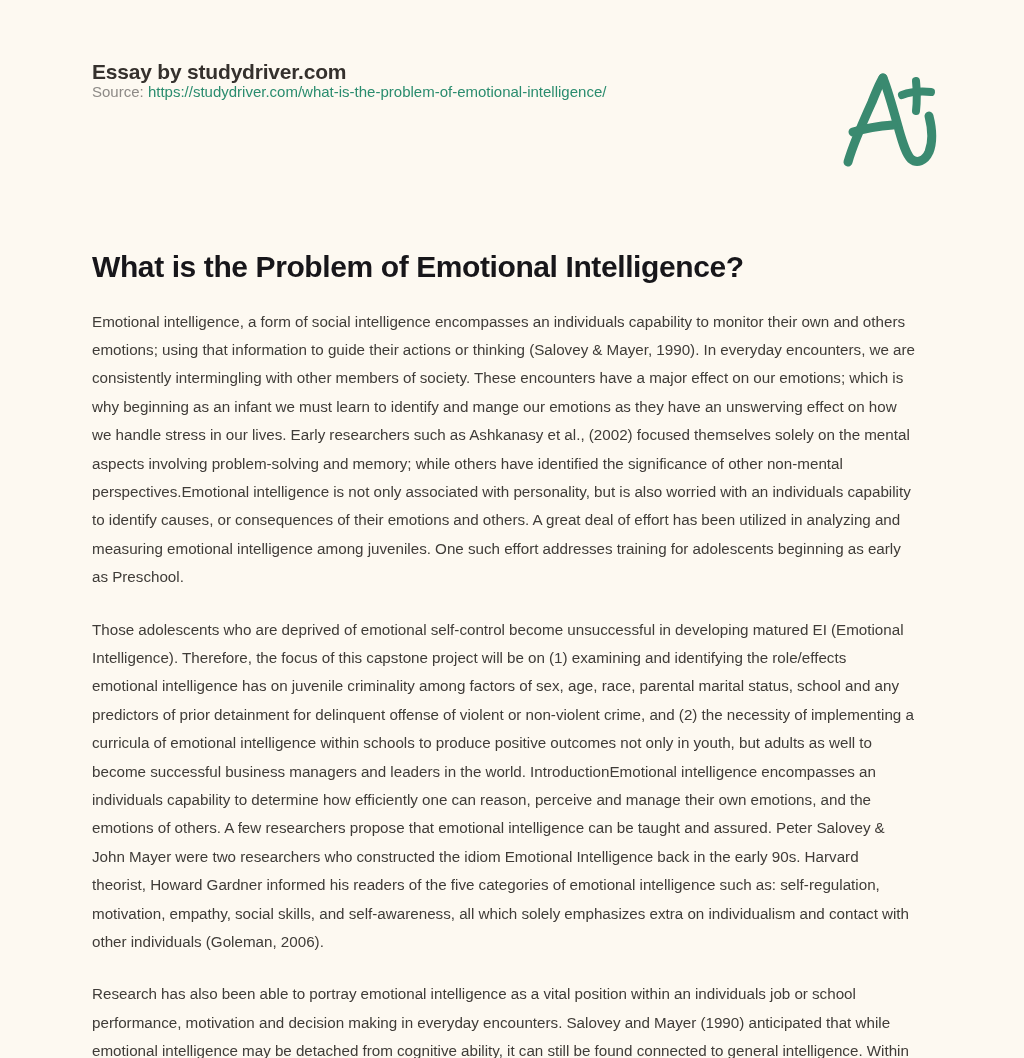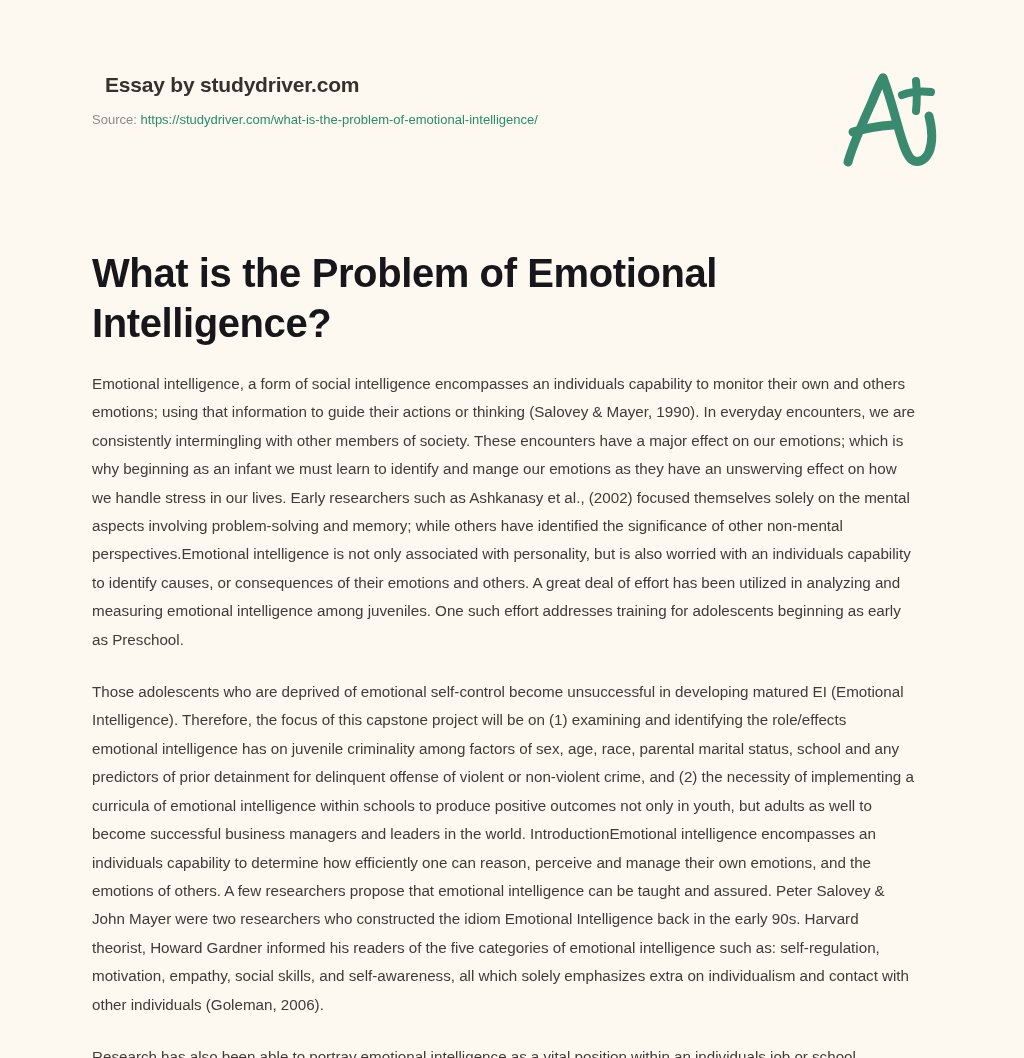--- a/index.html
+++ b/index.html
@@ -31,27 +31,27 @@
     right: 92px;
     height: 120px;
   }
 
   .brand-line {
     font-size: 21px;
     font-weight: bold;
     color: #35312d;
     letter-spacing: -0.2px;
     line-height: 1.1;
-    margin: 13px;
+    margin: 0;
     white-space: nowrap;
   }
 
   .source-line {
-    margin-top: 16px;
-    font-size: 13px;
+    margin-top: 0;
+    font-size: 15px;
     line-height: 1.2;
     white-space: nowrap;
   }
   .source-label {
     color: #8d8a86;
   }
   .source-url {
     color: #2a8c6e;
     text-decoration: none;
   }
@@ -72,21 +72,21 @@
 
   
   .article {
     position: absolute;
     left: 92px;
     top: 248px;
     width: 840px;
   }
 
   .article-title {
-    font-size: 40px;
+    font-size: 30px;
     font-weight: bold;
     color: #17161a;
     letter-spacing: -0.4px;
     line-height: 1.25;
     margin: 0 0 22px 0;
   }
 
   .article-body p {
     font-size: 15.2px;
     line-height: 28.4px;

